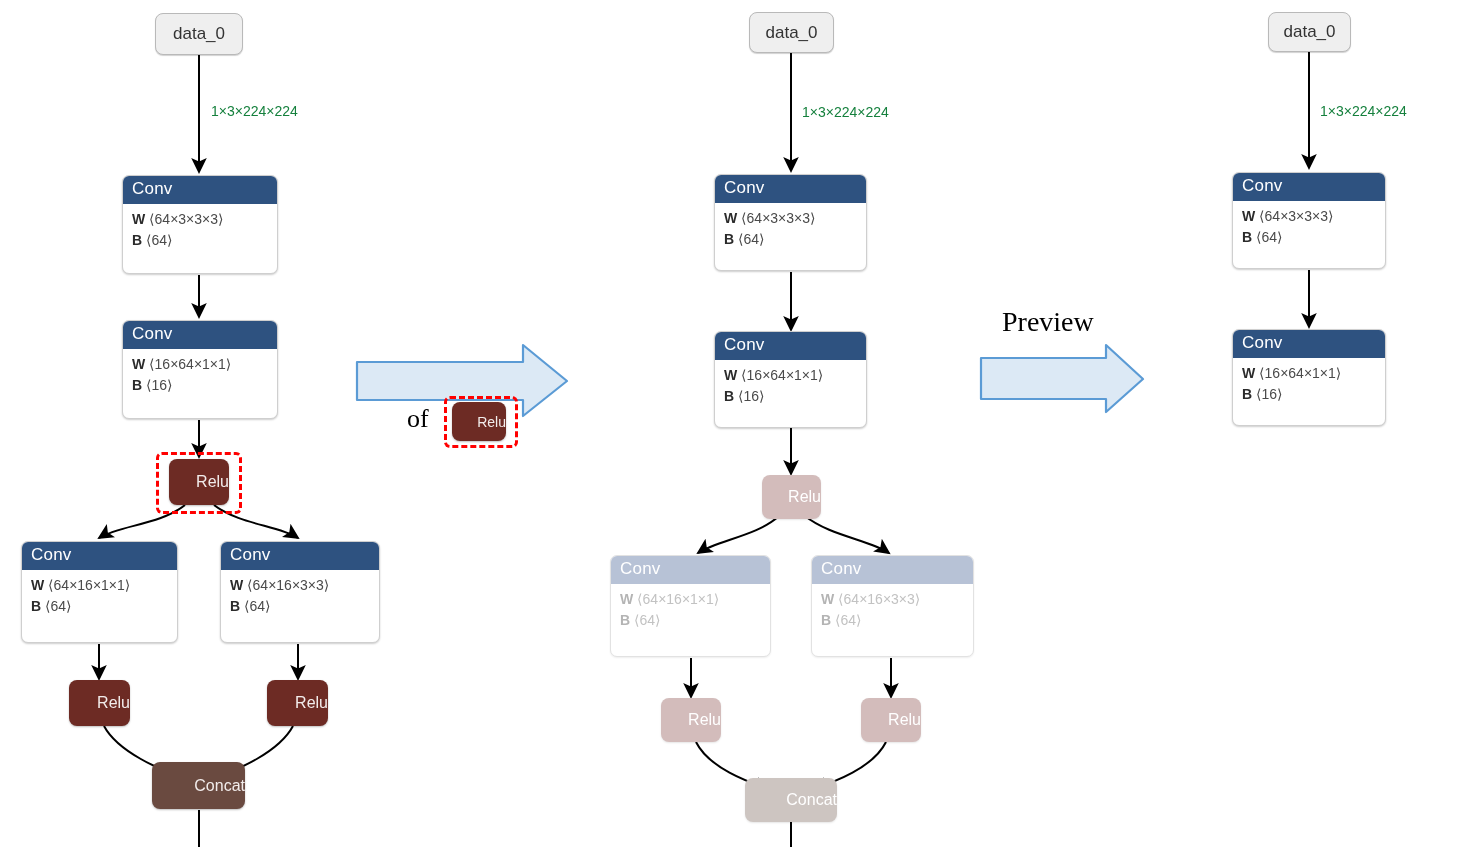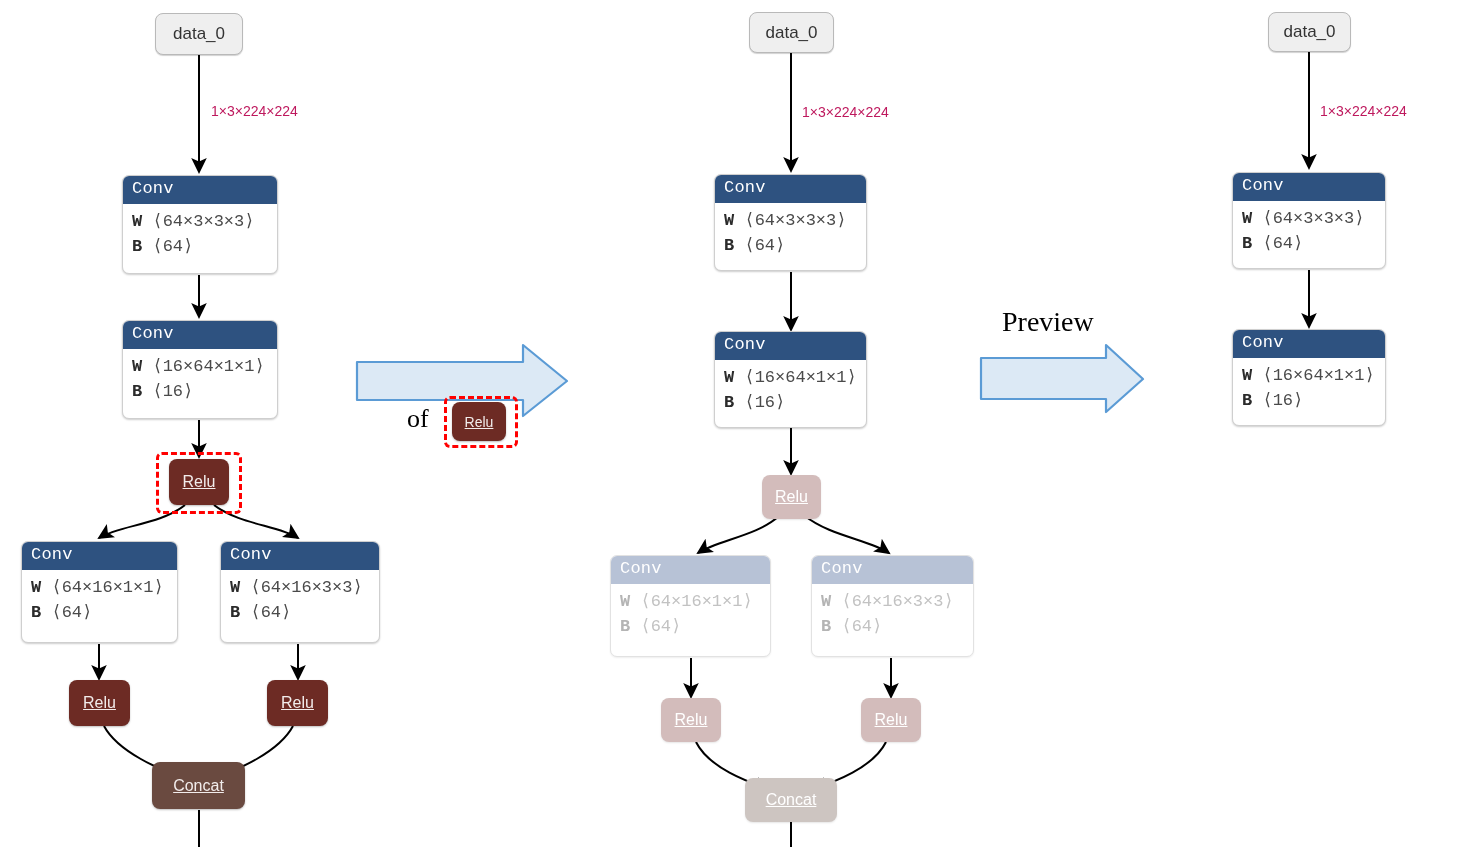--- a/index.html
+++ b/index.html
@@ -24,46 +24,44 @@
     font-size:17px;
     box-shadow:0 1px 1px rgba(0,0,0,.18);
   }
 
   .op-box{
     border:1px solid #cfcfcf;
     border-radius:7px;
     background:#ffffff;
     overflow:hidden;
     box-shadow:0 1px 2px rgba(0,0,0,.20);
-    font-family:Liberation Mono, monospace;
   }
   .op-head{
     background:#2e5280;
     color:#ffffff;
     font-size:17px;
     padding:3px 9px 5px 9px;
     line-height:1.15;
     letter-spacing:.2px;
   }
   .op-body{
     padding:5px 9px 6px 9px;
     color:#2b2b2b;
-    font-size:17px;
+    font-size:14px;
     line-height:1.52;
   }
   .op-body .k{font-weight:bold;}
   .op-body .v{color:#4a4a4a;}
 
   .pill{
     border-radius:8px;
     color:#f2eceb;
-    display:flex;align-items:center;justify-content:center;
+    display:flex;align-items:center;justify-content:flex-end;
     font-size:16px;
     box-shadow:0 1px 2px rgba(0,0,0,.25);
-    text-decoration:underline;
   }
   .pill.relu{background:#6d2b24;}
   .pill.concat{background:#6a4a40;}
 
   
   .faded .op-head{background:#b7c2d6;color:#ffffff;}
   .faded .op-body{color:#b4b4b4;}
   .faded .op-body .v{color:#c2c2c2;}
   .faded.op-box{border-color:#e2e2e2;box-shadow:0 1px 2px rgba(0,0,0,.07);}
   .pill.faded-relu{background:#d3bcbb;color:#ffffff;box-shadow:0 1px 2px rgba(0,0,0,.10);}
@@ -74,21 +72,21 @@
     position:absolute;
     border:3px dashed #ff0000;
     border-radius:6px;
     box-sizing:border-box;
   }
 
   
   .edge-label{
     position:absolute;
     font-size:14px;
-    color:#be185d;
+    color:#15803d;
     white-space:nowrap;
   }
 
   
   .anno{
     position:absolute;
     font-family:"Liberation Serif", serif;
     color:#000000;
     white-space:nowrap;
   }

